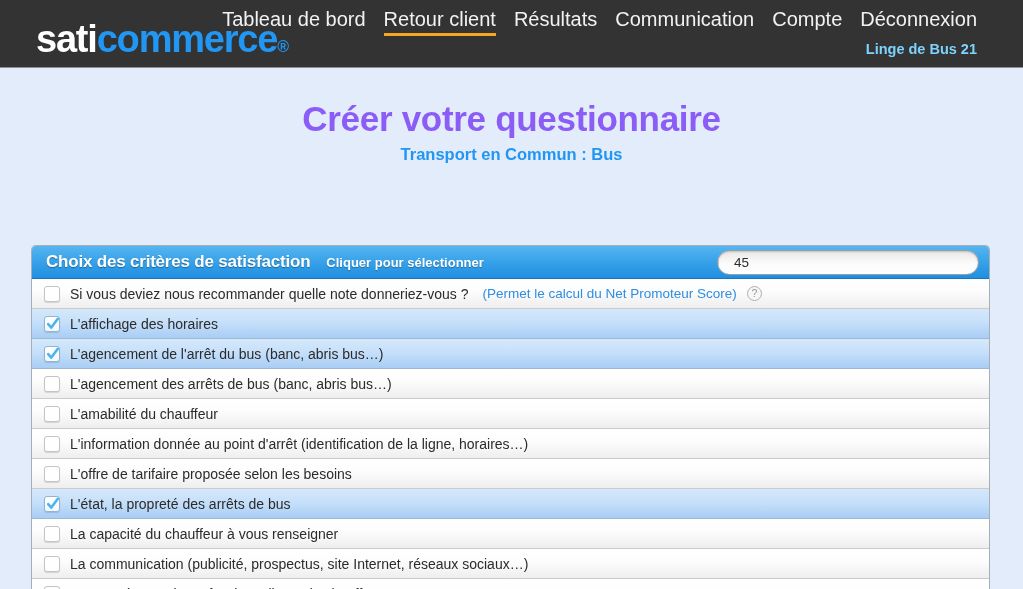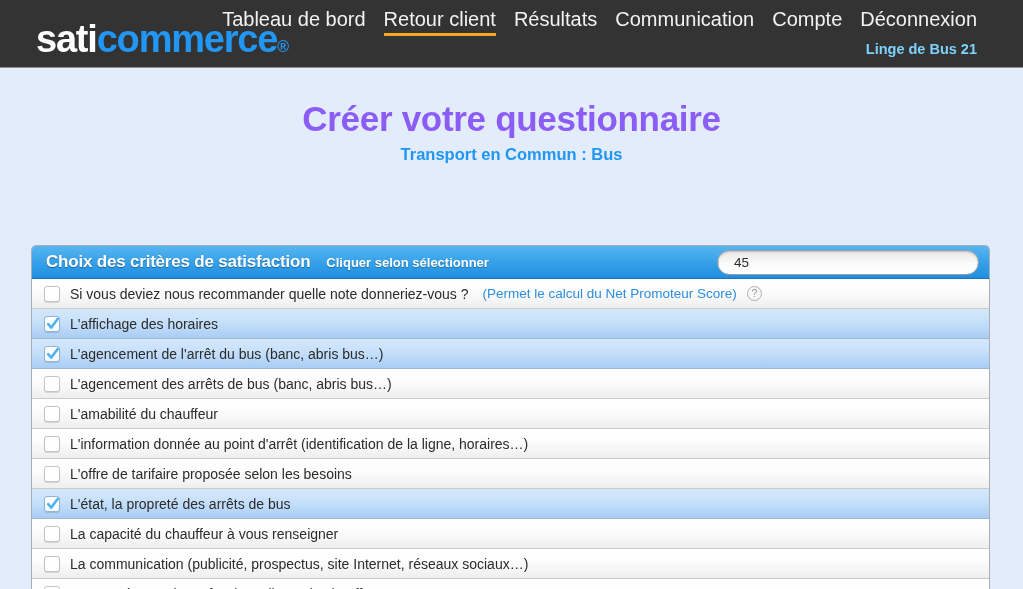--- a/index.html
+++ b/index.html
@@ -265,21 +265,21 @@
   <div class="account-line">Linge de Bus 21</div>
 </div>
 
 <div class="page">
   <div class="page-title">Créer votre questionnaire</div>
   <div class="page-subtitle">Transport en Commun : Bus</div>
 
   <div class="panel">
     <div class="panel-header">
       <span class="panel-header-title">Choix des critères de satisfaction</span>
-      <span class="panel-header-sub">Cliquer selon sélectionner</span>
+      <span class="panel-header-sub">Cliquer pour sélectionner</span>
 
       <div class="search-wrap">
         <div class="search-count">45</div>
       </div>
     </div>
 
     <div class="rows">
         <div class="row">
           <div class="checkbox"></div>
           <span class="row-label">Si vous deviez nous recommander quelle note donneriez-vous ?</span>

